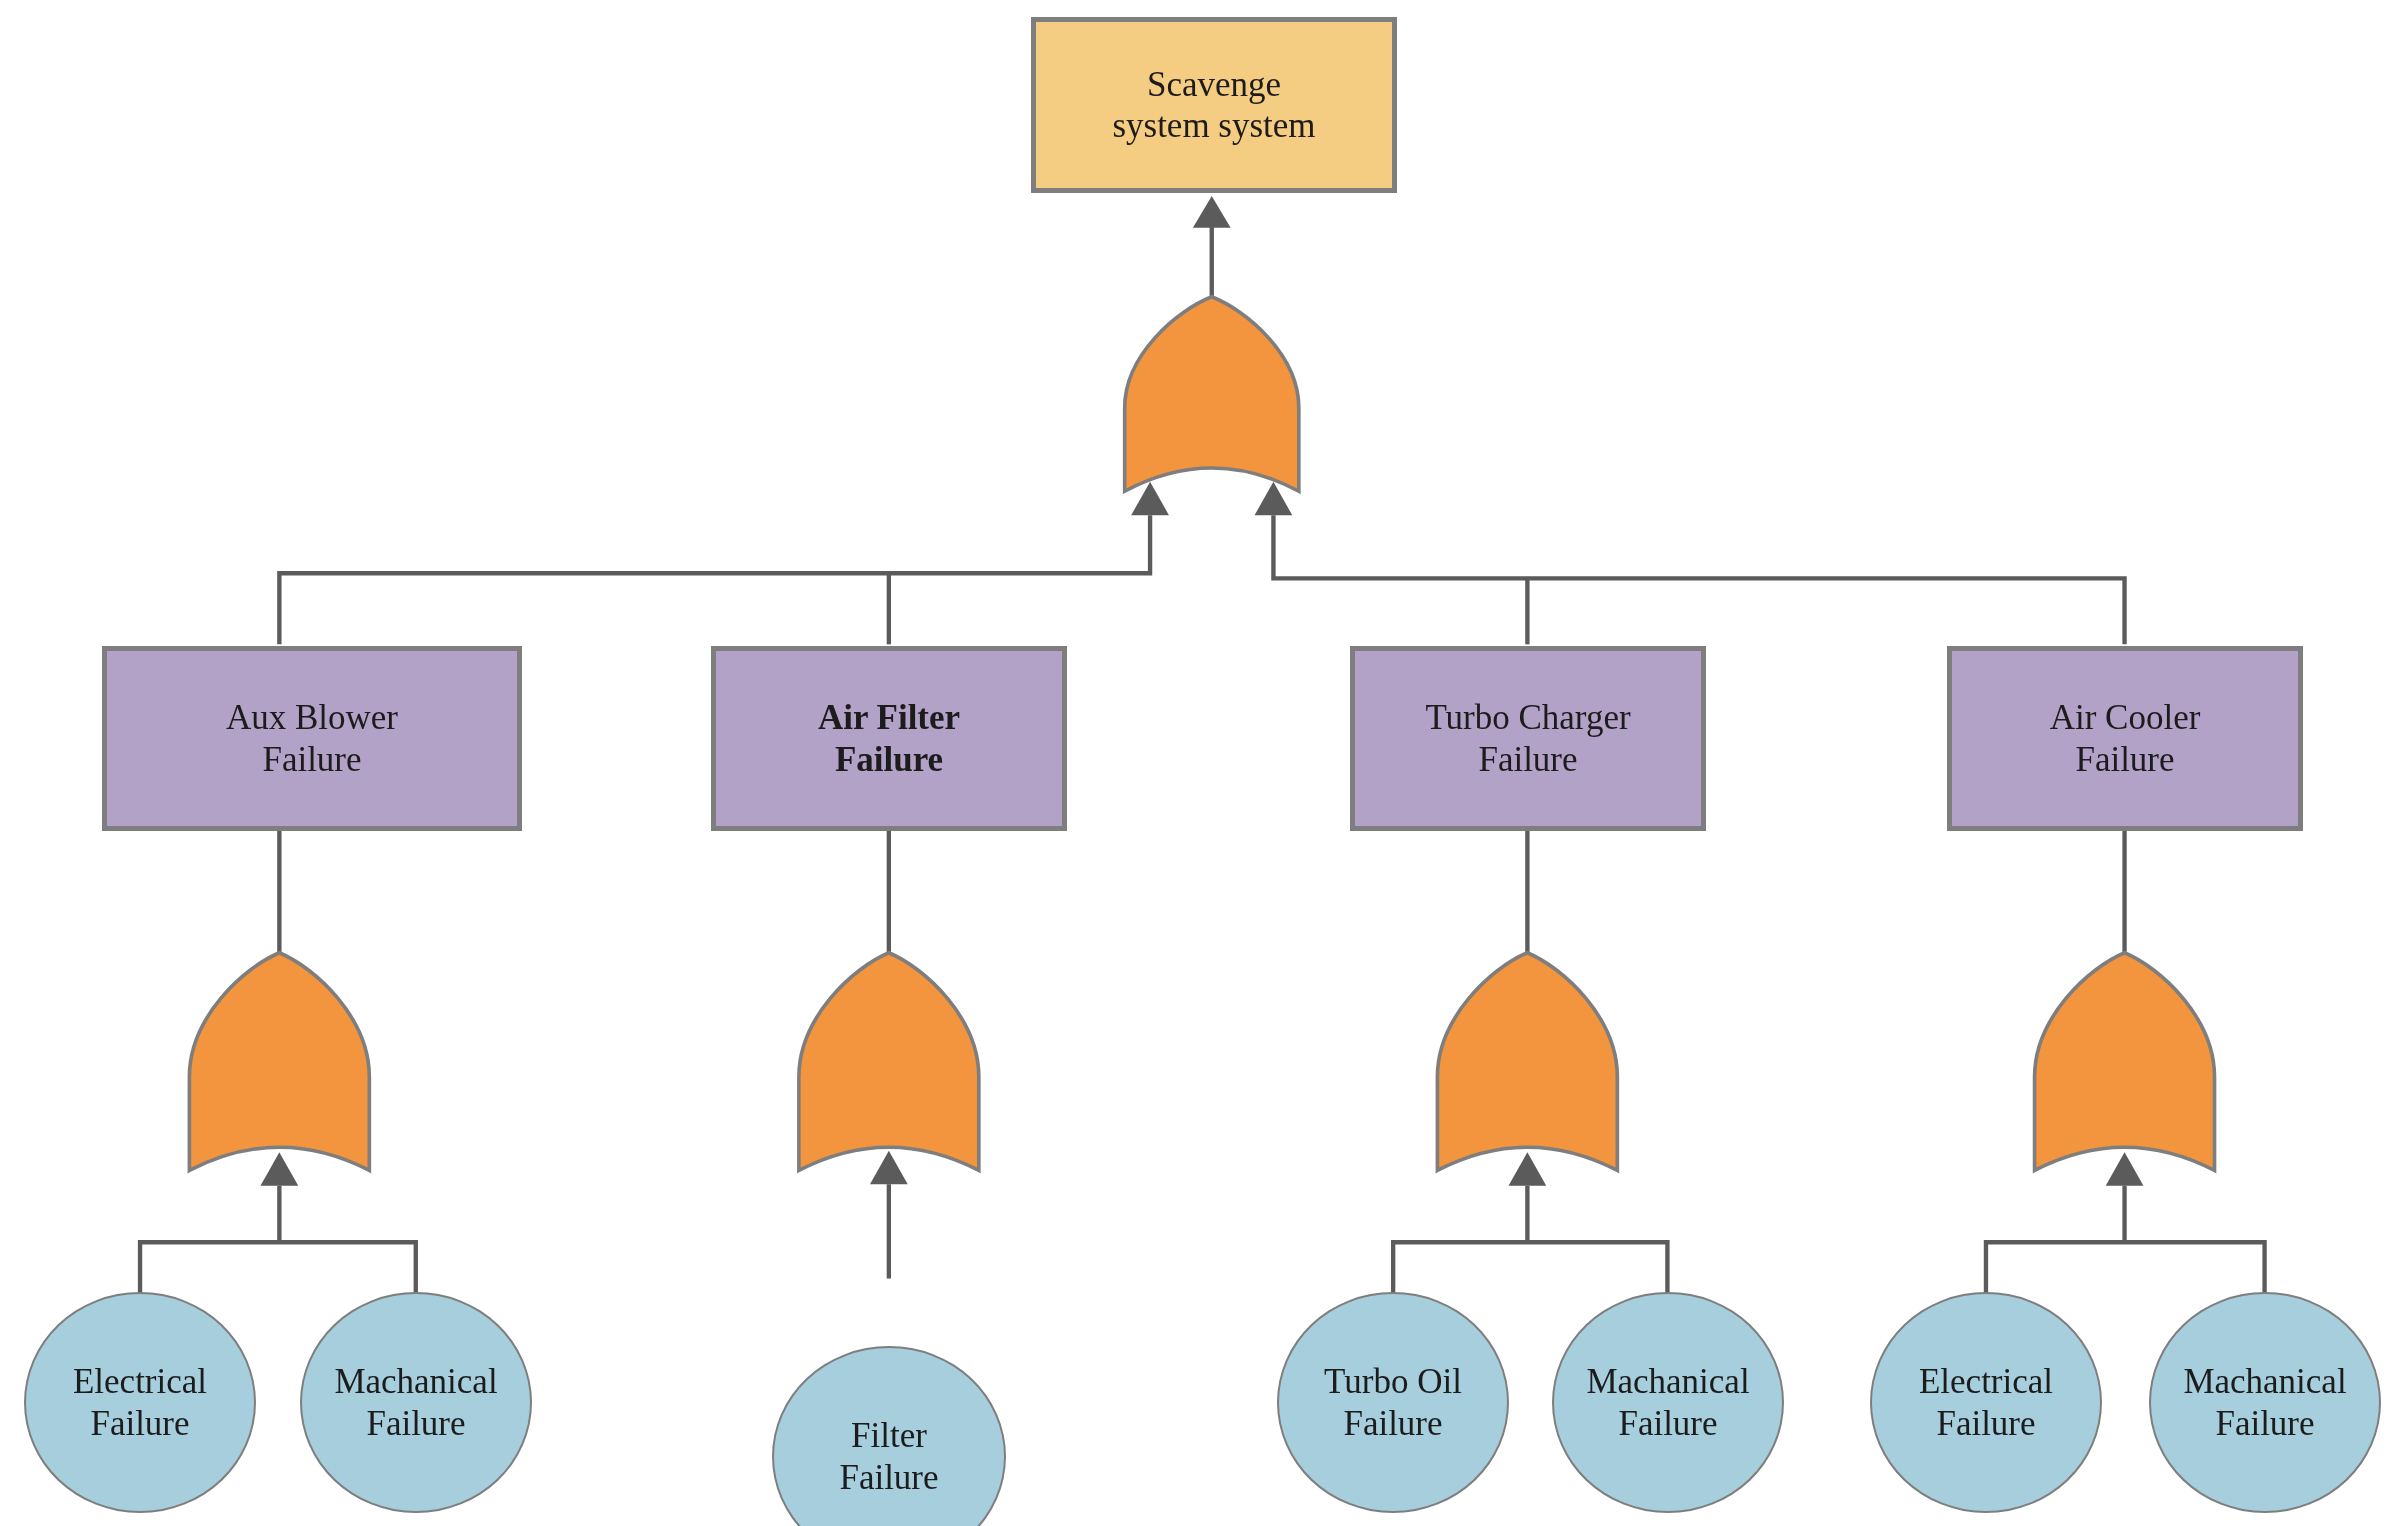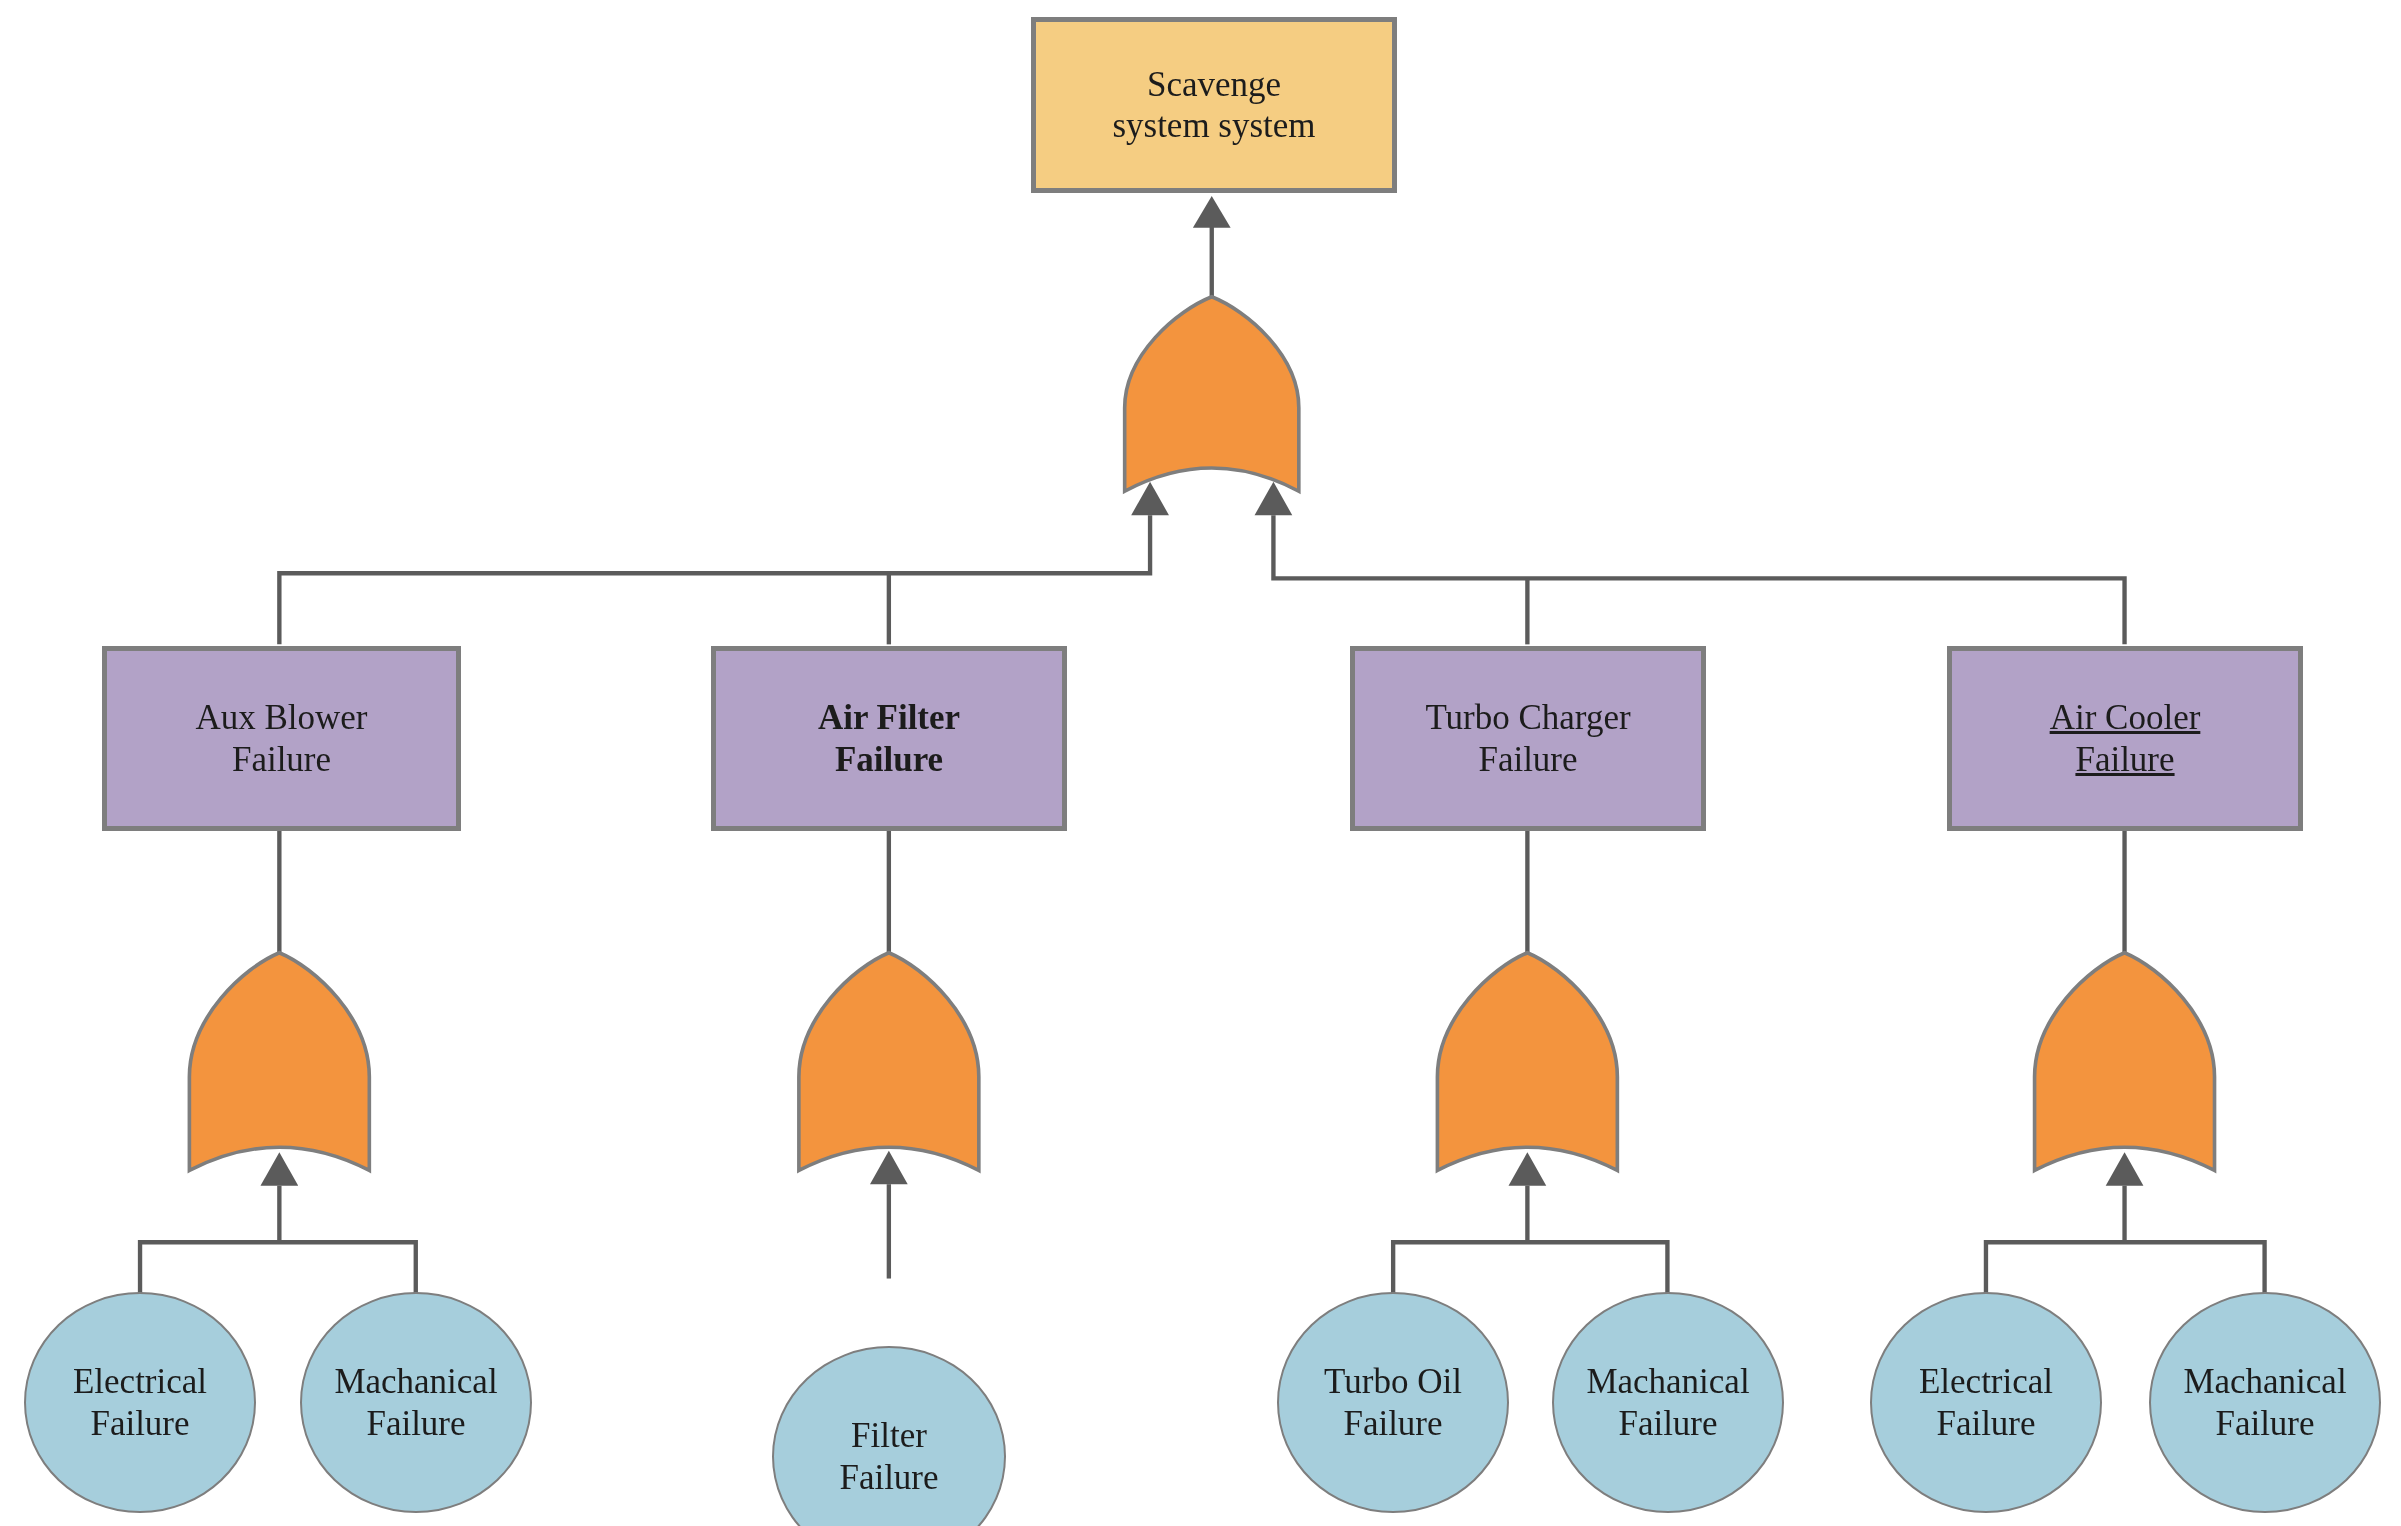--- a/index.html
+++ b/index.html
@@ -64,33 +64,33 @@
     <path class="gate" d="M1225 1313 C1275 1334 1349 1403 1349 1484 L1349 1613 Q1225 1549 1101 1613 L1101 1484 C1101 1403 1175 1334 1225 1313 Z"></path>
     <path class="gate" d="M2105 1313 C2155 1334 2229 1403 2229 1484 L2229 1613 Q2105 1549 1981 1613 L1981 1484 C1981 1403 2055 1334 2105 1313 Z"></path>
     <path class="gate" d="M2928 1313 C2978 1334 3052 1403 3052 1484 L3052 1613 Q2928 1549 2804 1613 L2804 1484 C2804 1403 2878 1334 2928 1313 Z"></path>
   </svg>
 
   <div class="node top-event" style="left:1031px;top:17.4px;width:366px;height:176px;">
     <span class="label">Scavenge
 system system</span>
   </div>
 
-  <div class="node intermediate" style="left:102px;top:646px;width:359px;height:185px;">
+  <div class="node intermediate" style="left:102px;top:646px;width:420px;height:185px;">
     <span class="label">Aux Blower
 Failure</span>
   </div>
   <div class="node intermediate" style="left:711px;top:646px;width:356px;height:185px;font-weight:bold;">
     <span class="label">Air Filter
 Failure</span>
   </div>
   <div class="node intermediate" style="left:1350px;top:646px;width:356px;height:185px;">
     <span class="label">Turbo Charger
 Failure</span>
   </div>
-  <div class="node intermediate" style="left:1947px;top:646px;width:356px;height:185px;text-decoration:underline;">
+  <div class="node intermediate" style="left:1947px;top:646px;width:356px;height:185px;">
     <span class="label">Air Cooler
 Failure</span>
   </div>
 
   <div class="node basic" style="left:24px;top:1292px;width:232px;height:221px;">
     <span class="label">Electrical
 Failure</span>
   </div>
   <div class="node basic" style="left:300px;top:1292px;width:232px;height:221px;">
     <span class="label">Machanical

